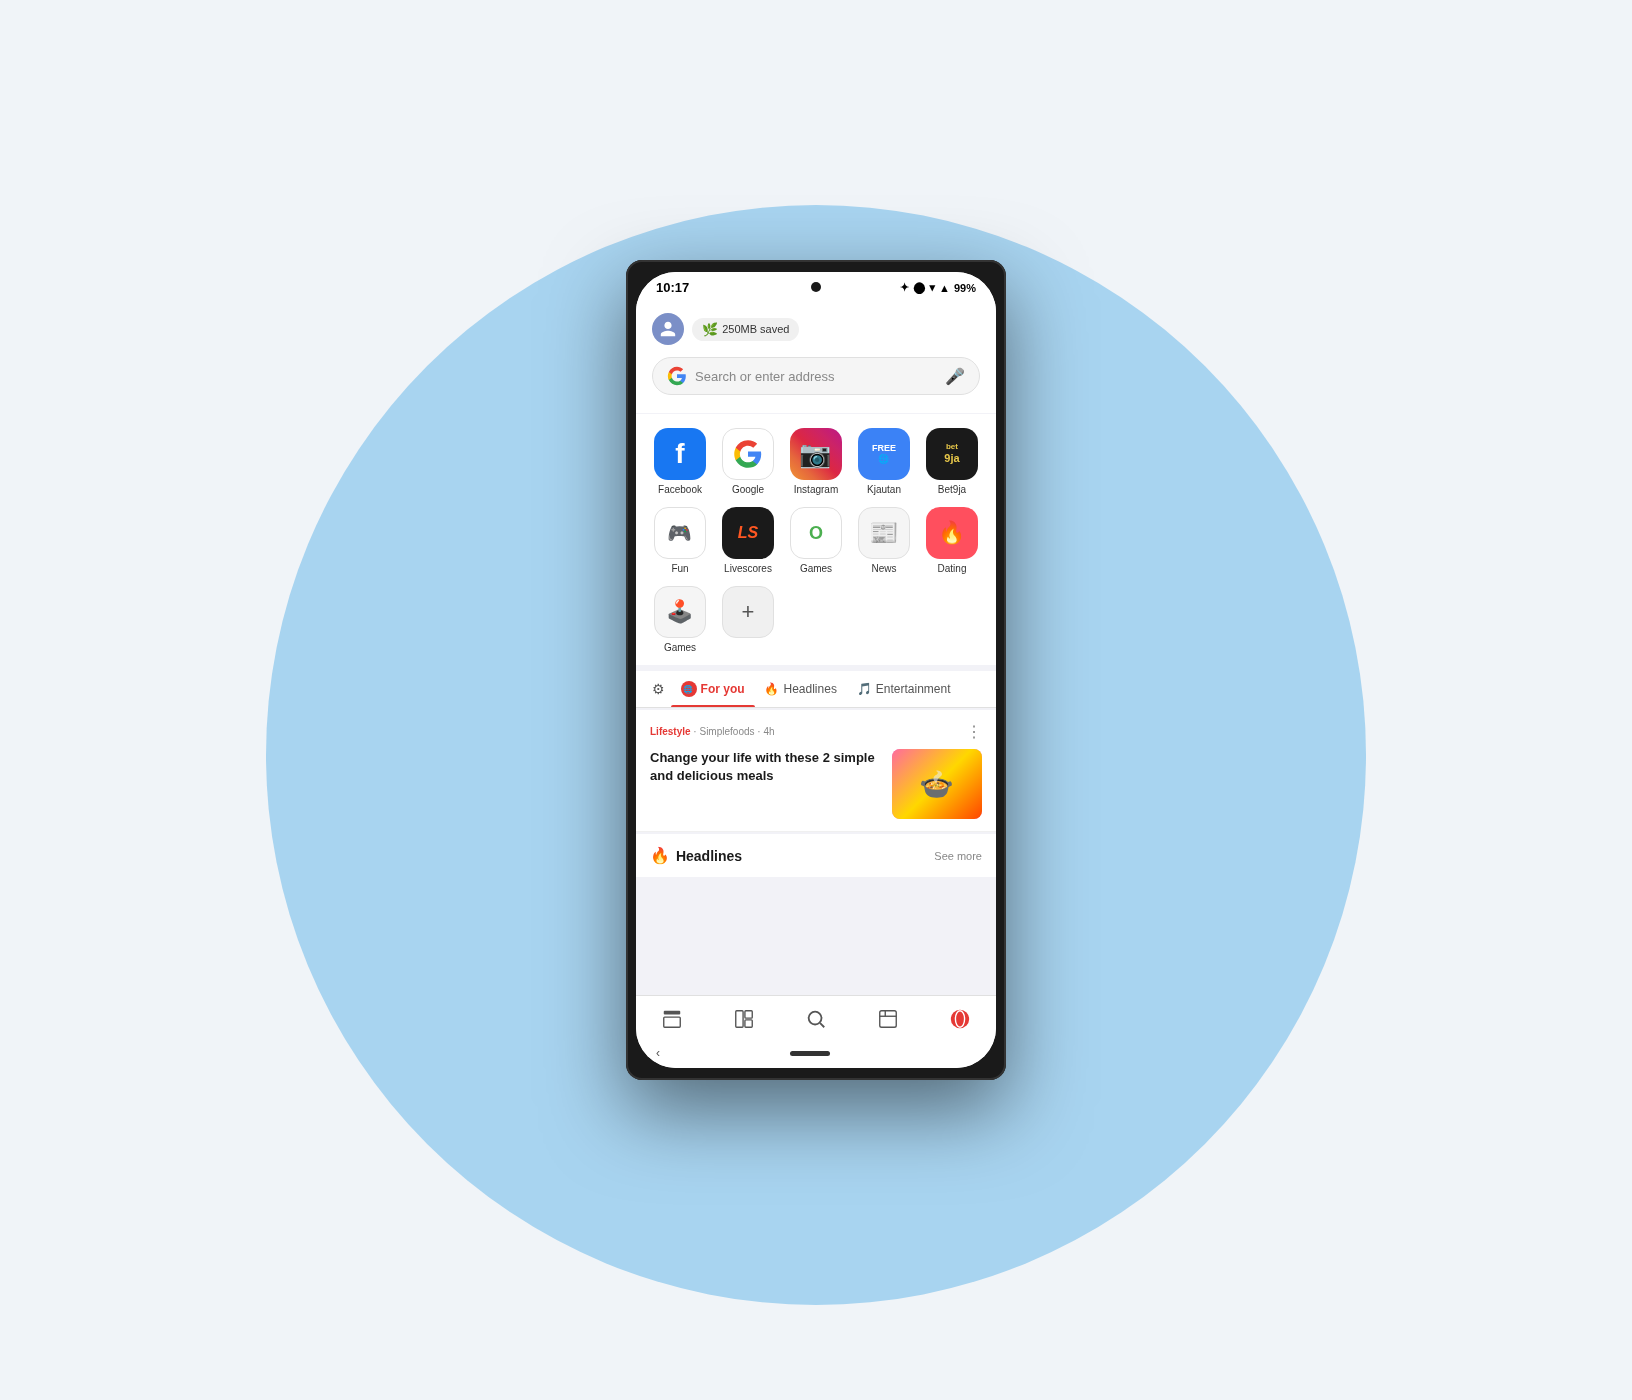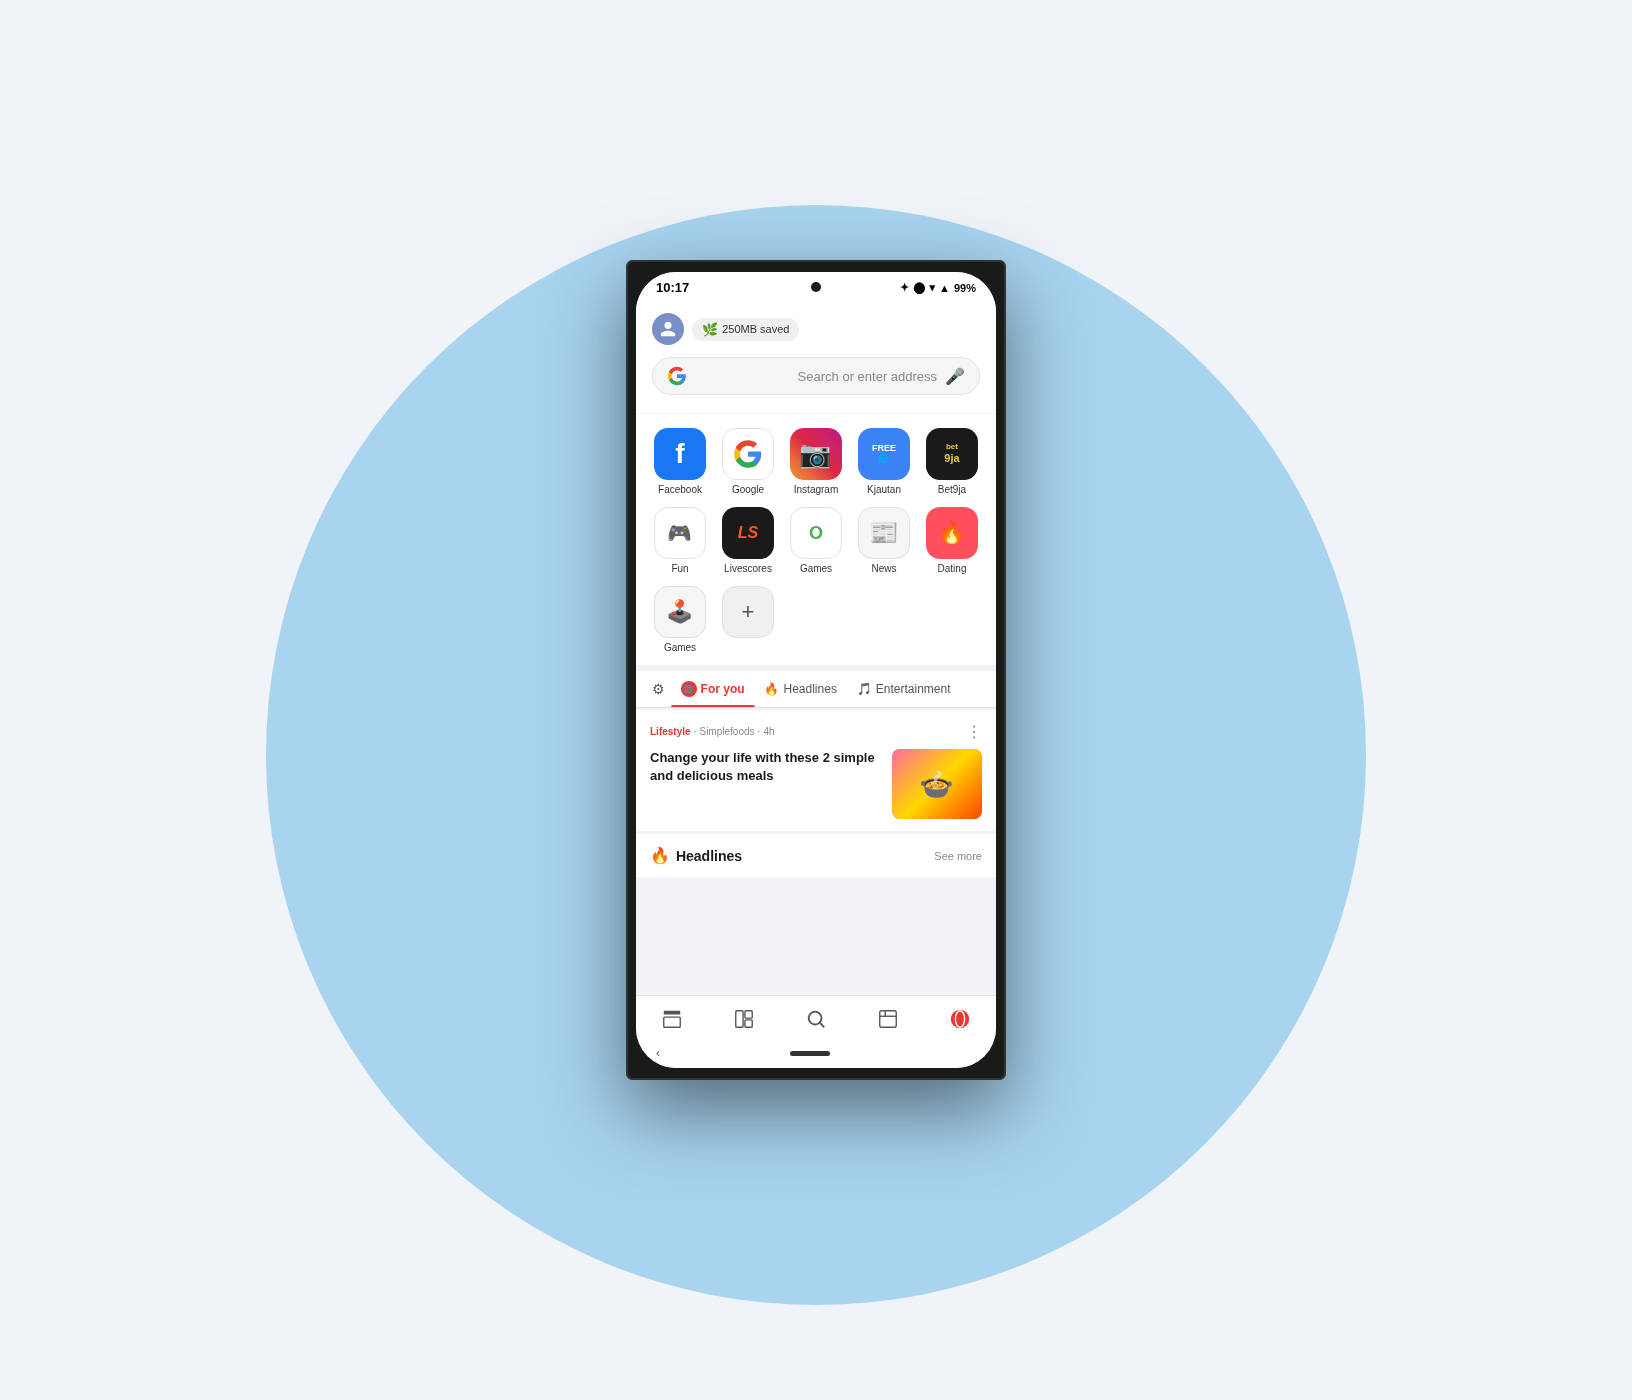--- a/index.html
+++ b/index.html
@@ -44,21 +44,21 @@
       align-items: center;
       justify-content: center;
     }
 
     
     .phone {
       position: relative;
       width: 380px;
       height: 820px;
       background: #1a1a1a;
-      border-radius: 7px;
+      border-radius: 16px;
       box-shadow: 0 30px 80px rgba(0,0,0,0.5), inset 0 0 0 2px #333;
       z-index: 10;
       overflow: hidden;
       margin-top: -60px;
     }
 
     .phone-screen {
       position: absolute;
       top: 12px;
       left: 10px;
@@ -159,21 +159,20 @@
     
     .search-bar {
       display: flex;
       align-items: center;
       background: #f5f5f5;
       border-radius: 25px;
       padding: 8px 14px;
       margin: 6px 0;
       gap: 8px;
       border: 1px solid #e0e0e0;
-      text-align: right;
     }
 
     .search-text {
       flex: 1;
       font-size: 13px;
       color: #888;
     }
 
     
     .app-grid {

